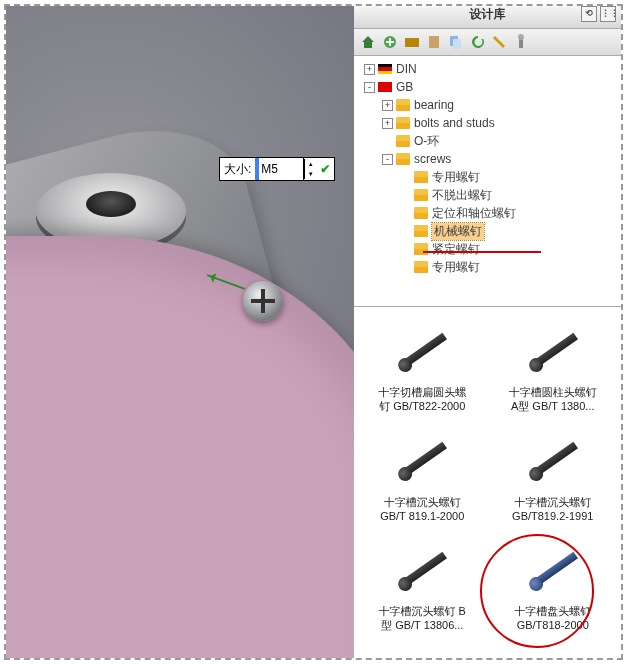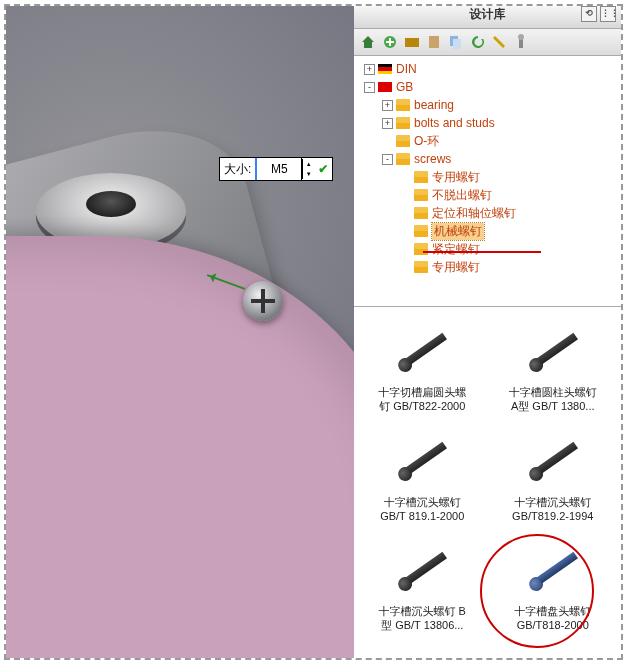--- a/index.html
+++ b/index.html
@@ -14,40 +14,40 @@
   .disc:after{content:"";position:absolute;left:50px;top:18px;width:50px;height:26px;border-radius:50%;background:radial-gradient(ellipse at 50% 40%,#555 0,#1a1a1a 80%)}
   .screwhead{position:absolute;left:237px;top:275px;width:40px;height:40px;border-radius:50%;background:radial-gradient(circle at 40% 35%,#f1f1f3 0,#7c7d82 70%);box-shadow:0 3px 6px rgba(0,0,0,.4)}
   .screwhead:before,.screwhead:after{content:"";position:absolute;background:#333}
   .screwhead:before{left:18px;top:8px;width:4px;height:24px}
   .screwhead:after{left:8px;top:18px;width:24px;height:4px}
   .arrow{position:absolute;left:200px;top:275px;width:40px;height:2px;background:#2a8b2a;transform:rotate(20deg)}
   .arrow:before{content:"";position:absolute;left:-2px;top:-4px;border:5px solid transparent;border-right-color:#2a8b2a}
   
   .size-tag{position:absolute;left:213px;top:151px;height:22px;background:#fff;border:1px solid #000;display:flex;align-items:center}
   .size-label{padding:0 4px}
-  .size-field{width:40px;border:none;border-left:2px solid #3b82f6;border-right:1px solid #000;text-align:center;font:inherit;height:20px}
+  .size-field{width:40px;border:none;border-left:4px solid #3b82f6;border-right:1px solid #000;text-align:left;font:inherit;height:20px}
   .size-spin{width:12px;display:flex;flex-direction:column}
   .size-spin span{font-size:6px;line-height:10px;text-align:center;border-left:1px solid #000;cursor:pointer}
   .size-confirm{padding:0 4px;color:#17a017;font-weight:bold}
   
   .panel{position:absolute;left:348px;top:0;width:267px;height:652px;background:#e8e8e8;display:flex;flex-direction:column}
   .panel-header{height:22px;background:linear-gradient(#f6f6f6,#d8d8d8);border-bottom:1px solid #aaa;display:flex;justify-content:center;font-weight:bold;color:#333}
   .panel-header .ctrls{position:absolute;right:5px;display:flex;gap:3px}
   .hicon{width:14px;height:14px;border:1px solid #888;background:#f4f4f4;font-size:9px;line-height:12px;text-align:center;color:#555}
   .toolbar{height:26px;background:linear-gradient(#f3f3f3,#dcdcdc);border-bottom:1px solid #aaa;display:flex;align-items:center;gap:6px;padding:0 6px}
   .tbtn{width:16px;height:16px;display:inline-block}
   .tree{flex:0 0 242px;background:#fff;border-bottom:1px solid #aaa;overflow:auto;padding:4px 0}
   .node{white-space:nowrap;display:flex;align-items:center;height:18px;padding-left:0}
   .exp{width:11px;height:11px;margin-right:3px;display:inline-flex;align-items:center;justify-content:center;font-size:11px;color:#555}
   .lvl0{padding-left:10px}.lvl1{padding-left:28px}.lvl2{padding-left:46px}
   .folder{width:14px;height:12px;background:#f3c246;border-radius:1px;margin-right:4px;display:inline-block;box-shadow:inset 0 -6px 0 #f0b020}
   .flag{width:14px;height:10px;margin-right:4px;display:inline-block}
   .flag.de{background:linear-gradient(#000 33%,#d00 33%,#d00 66%,#fc0 66%)}
   .flag.cn{background:#d00}
-  .label{color:#c2410c}
+  .label{color:#404040}
   .node.sel .label{background:#f8d090;outline:1px dotted #b88020;padding:0 2px}
   .redline{position:absolute;border-bottom:2px solid #c00;pointer-events:none}
   .thumbs{flex:1;background:#fff;overflow:auto;padding:12px 4px;display:grid;grid-template-columns:1fr 1fr;gap:2px}
   .thumb{display:flex;flex-direction:column;align-items:center}
   .tbox{width:80px;height:66px;display:flex;align-items:center;justify-content:center}
   .screw{transform:rotate(-35deg)}
   .screw .shaft{width:44px;height:8px;background:linear-gradient(#444,#222);display:inline-block}
   .screw .head{width:14px;height:14px;background:radial-gradient(circle at 40% 35%,#666,#111);border-radius:50%;display:inline-block;vertical-align:middle;margin-right:-2px}
   .screw.blue .shaft{background:linear-gradient(#4a6aa8,#23395e)}
   .screw.blue .head{background:radial-gradient(circle at 40% 35%,#6a88c4,#23395e)}
@@ -201,21 +201,21 @@
             <span class="screw"><span class="head"></span><span class="shaft"></span></span>
           </div>
         <div class="cap1">十字槽沉头螺钉</div>
         <div class="cap2">GB/T 819.1-2000</div>
       </div>
       <div class="thumb">
         <div class="tbox">
             <span class="screw"><span class="head"></span><span class="shaft"></span></span>
           </div>
         <div class="cap1">十字槽沉头螺钉</div>
-        <div class="cap2">GB/T819.2-1994</div>
+        <div class="cap2">GB/T819.2-1991</div>
       </div>
       <div class="thumb">
         <div class="tbox">
             <span class="screw"><span class="head"></span><span class="shaft"></span></span>
           </div>
         <div class="cap1">十字槽沉头螺钉 B</div>
         <div class="cap2">型 GB/T 13806...</div>
       </div>
       <div class="thumb">
         <div class="tbox">

